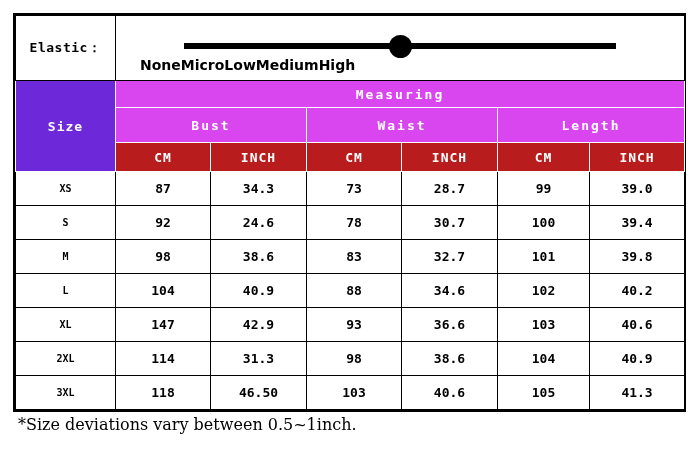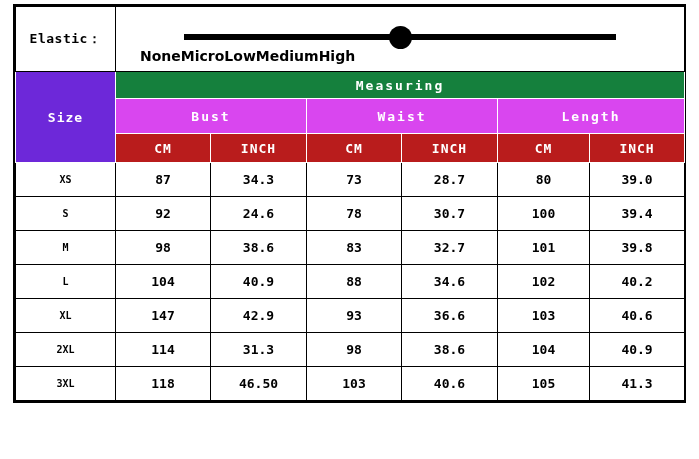--- a/index.html
+++ b/index.html
@@ -16,21 +16,21 @@
   }
   .page {
     position: relative;
     width: 699px;
     height: 459px;
     box-sizing: border-box;
   }
   .table-wrap {
     position: absolute;
     left: 13px;
-    top: 4px;
+    top: 13px;
     width: 673px;
     border: 2px solid #000;
     box-sizing: border-box;
     background: #fff;
   }
   table.size-table {
     border-collapse: collapse;
     width: 100%;
     table-layout: fixed;
   }
@@ -96,21 +96,21 @@
     font-family: "DejaVu Sans", sans-serif;
   }
   .size-head {
     background: #6d28d9;
     color: #fff;
     font-size: 15px;
     letter-spacing: 1px;
     border-color: #fff !important;
   }
   .measuring-head {
-    background: #15803d;
+    background: #d946ef;
     color: #fff;
     font-size: 15px;
     letter-spacing: 2px;
     height: 26px;
     border-color: #fff !important;
   }
   .group-head {
     background: #d946ef;
     color: #fff;
     font-size: 15px;
@@ -199,21 +199,21 @@
           <td class="unit-head">CM</td>
           <td class="unit-head">INCH</td>
         </tr>
 
         <tr class="data-row">
           <td class="sizecell">XS</td>
           <td>87</td>
           <td>34.3</td>
           <td>73</td>
           <td>28.7</td>
-          <td>80</td>
+          <td>99</td>
           <td>39.0</td>
         </tr>
         <tr class="data-row">
           <td class="sizecell">S</td>
           <td>92</td>
           <td>24.6</td>
           <td>78</td>
           <td>30.7</td>
           <td>100</td>
           <td>39.4</td>
@@ -260,13 +260,14 @@
           <td>46.50</td>
           <td>103</td>
           <td>40.6</td>
           <td>105</td>
           <td>41.3</td>
         </tr>
       </tbody>
     </table>
   </div>
 
+  <div class="note">*Size deviations vary between 0.5~1inch.</div>
 </div>
 
 </body></html>

